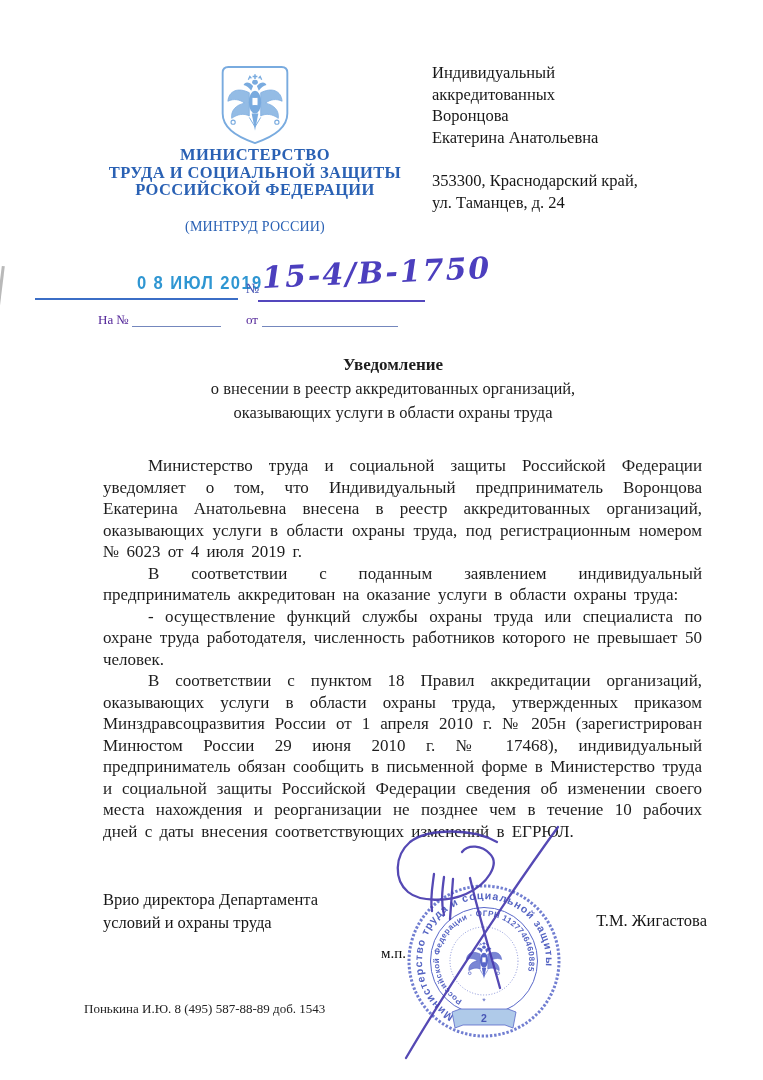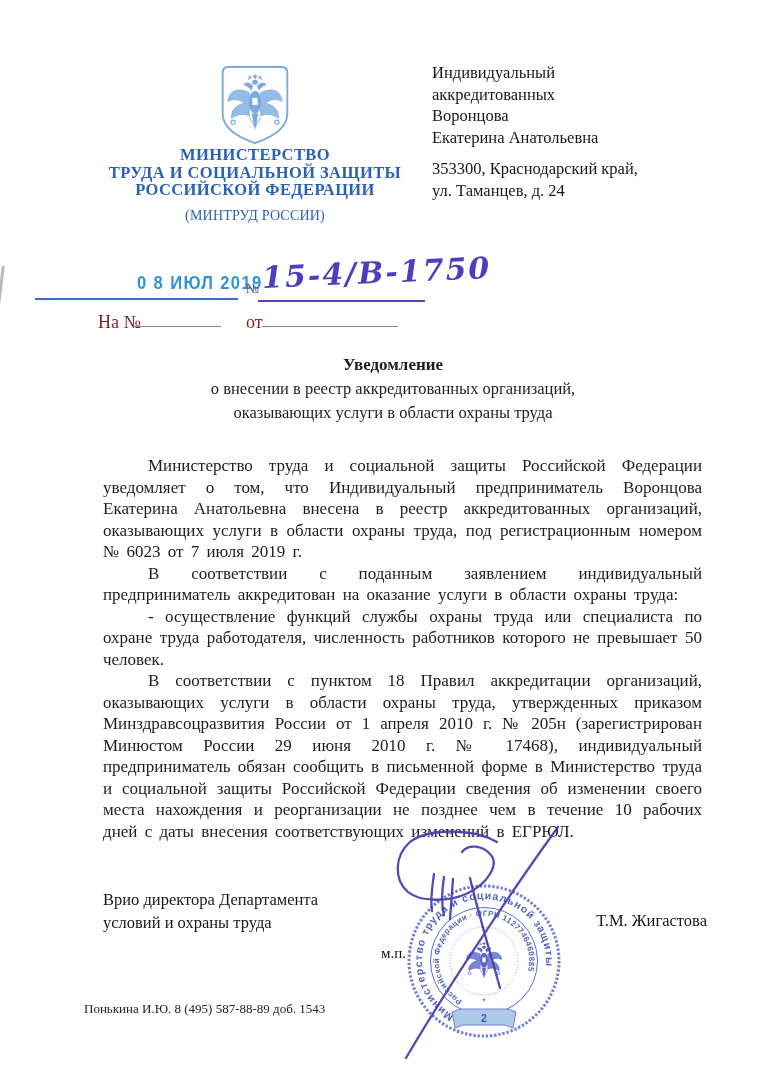--- a/index.html
+++ b/index.html
@@ -6,40 +6,40 @@
   .page{
     position:relative; width:763px; height:1080px; margin:0 auto;
     background:#ffffff; overflow:hidden;
     font-family:"Liberation Serif", serif; color:#1d1d1d;
   }
   .abs{position:absolute;}
 
   
   .ministry-block{left:75px; top:146px; width:360px; text-align:center;
     color:#2a61b4; font-weight:bold; font-size:16.5px; line-height:17.5px; letter-spacing:.4px;}
-  .ministry-sub{font-weight:normal; font-size:14px; letter-spacing:.2px; margin-top:8px;}
+  .ministry-sub{font-weight:normal; font-size:14px; letter-spacing:.2px; margin-top:19px;}
   .lh-address{left:75px; top:230px; width:360px; text-align:center;
     color:#3668bc; font-size:11.5px; line-height:13.5px;}
 
   .date-stamp{left:137px; top:273px; font-family:"Liberation Sans",sans-serif;
     font-weight:bold; font-size:18px; letter-spacing:1.5px; color:#2f96d2;
     transform:scaleX(.92); transform-origin:left top; white-space:nowrap;}
   .rule{height:2px; background:#3b6ec6;}
   .rule-thin{height:1.3px; background:#7487bd;}
   .num-label{left:246px; top:281px; font-size:14px; color:#4150b0;}
   .outgoing-num{left:262px; top:255px; font-family:"DejaVu Serif",serif; font-style:italic;
     font-weight:600; font-size:30px; letter-spacing:2px; color:#4c3fbe;
     transform:rotate(-2.5deg); white-space:nowrap;}
-  .ref-label{font-size:18px; color:#7f1d1d;}
+  .ref-label{font-size:13px; color:#4c1d95;}
 
   .edge-artifact{left:-1px; top:266px; width:3px; height:46px; background:#b9b9b9; transform:rotate(7deg);}
 
   
   .recipient{left:432px; top:62px; width:300px; font-size:16.5px; line-height:21.6px; color:#171717;}
-  .recipient .addr{margin-top:10px;}
+  .recipient .addr{margin-top:22px;}
 
   
   .doc-title{left:83px; top:353px; width:620px; text-align:center; line-height:24px;}
   .doc-title .h{font-weight:bold; font-size:17px;}
   .doc-title .s{font-size:16.5px;}
 
   
   .body-text{left:103px; top:455px; width:599px; font-size:17px; line-height:21.5px;
     text-align:justify; word-spacing:3px; color:#1d1d1d;}
   .body-text p{margin:0; text-indent:45px;}
@@ -115,21 +115,21 @@
     </div>
   </div>
 
   <div class="abs doc-title">
     <div class="h">Уведомление</div>
     <div class="s">о внесении в реестр аккредитованных организаций,</div>
     <div class="s">оказывающих услуги в области охраны труда</div>
   </div>
 
   <div class="abs body-text">
-    <p>Министерство труда и социальной защиты Российской Федерации уведомляет о том, что Индивидуальный предприниматель Воронцова Екатерина Анатольевна внесена в реестр аккредитованных организаций, оказывающих услуги в области охраны труда, под регистрационным номером № 6023 от 7 июля 2019 г.</p>
+    <p>Министерство труда и социальной защиты Российской Федерации уведомляет о том, что Индивидуальный предприниматель Воронцова Екатерина Анатольевна внесена в реестр аккредитованных организаций, оказывающих услуги в области охраны труда, под регистрационным номером № 6023 от 4 июля 2019 г.</p>
     <p>В соответствии с поданным заявлением индивидуальный предприниматель аккредитован на оказание услуги в области охраны труда:</p>
     <p class="bold">- осуществление функций службы охраны труда или специалиста по охране труда работодателя, численность работников которого не превышает 50 человек.</p>
     <p>В соответствии с пунктом 18 Правил аккредитации организаций, оказывающих услуги в области охраны труда, утвержденных приказом Минздравсоцразвития России от 1 апреля 2010 г. № 205н  (зарегистрирован Минюстом России 29 июня 2010 г. № 17468), индивидуальный предприниматель  обязан сообщить в письменной форме в Министерство труда и социальной защиты Российской Федерации сведения об изменении своего места нахождения и реорганизации не позднее чем в течение 10 рабочих дней с даты внесения соответствующих изменений в ЕГРЮЛ.</p>
   </div>
 
   <div class="abs sig-position">
     <div>Врио директора Департамента</div>
     <div>условий и охраны труда</div>
   </div>
   <div class="abs sig-name">Т.М. Жигастова</div>

